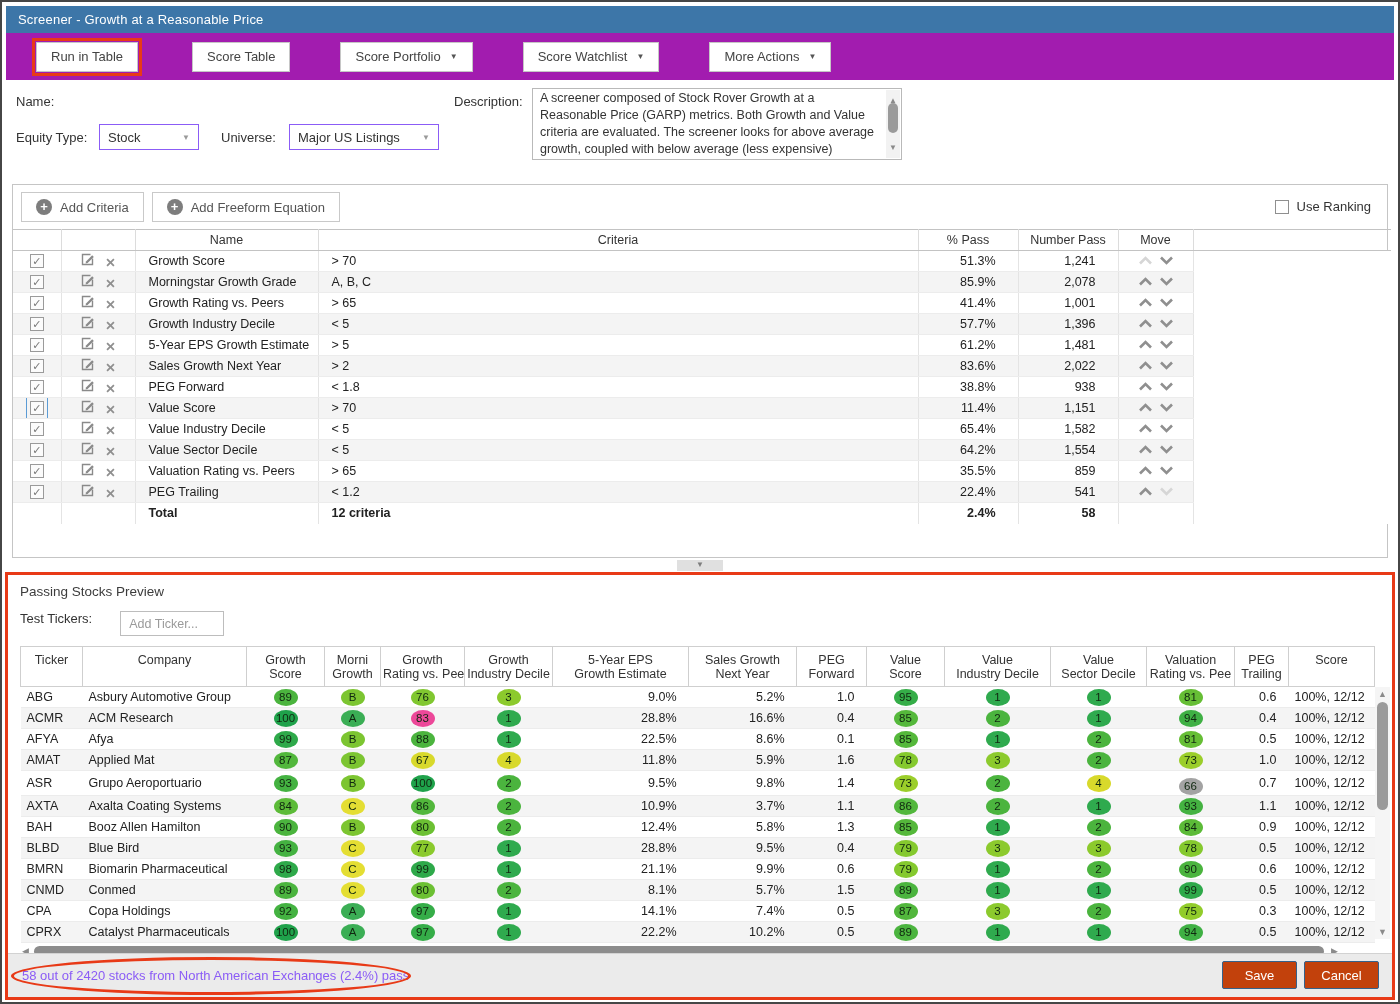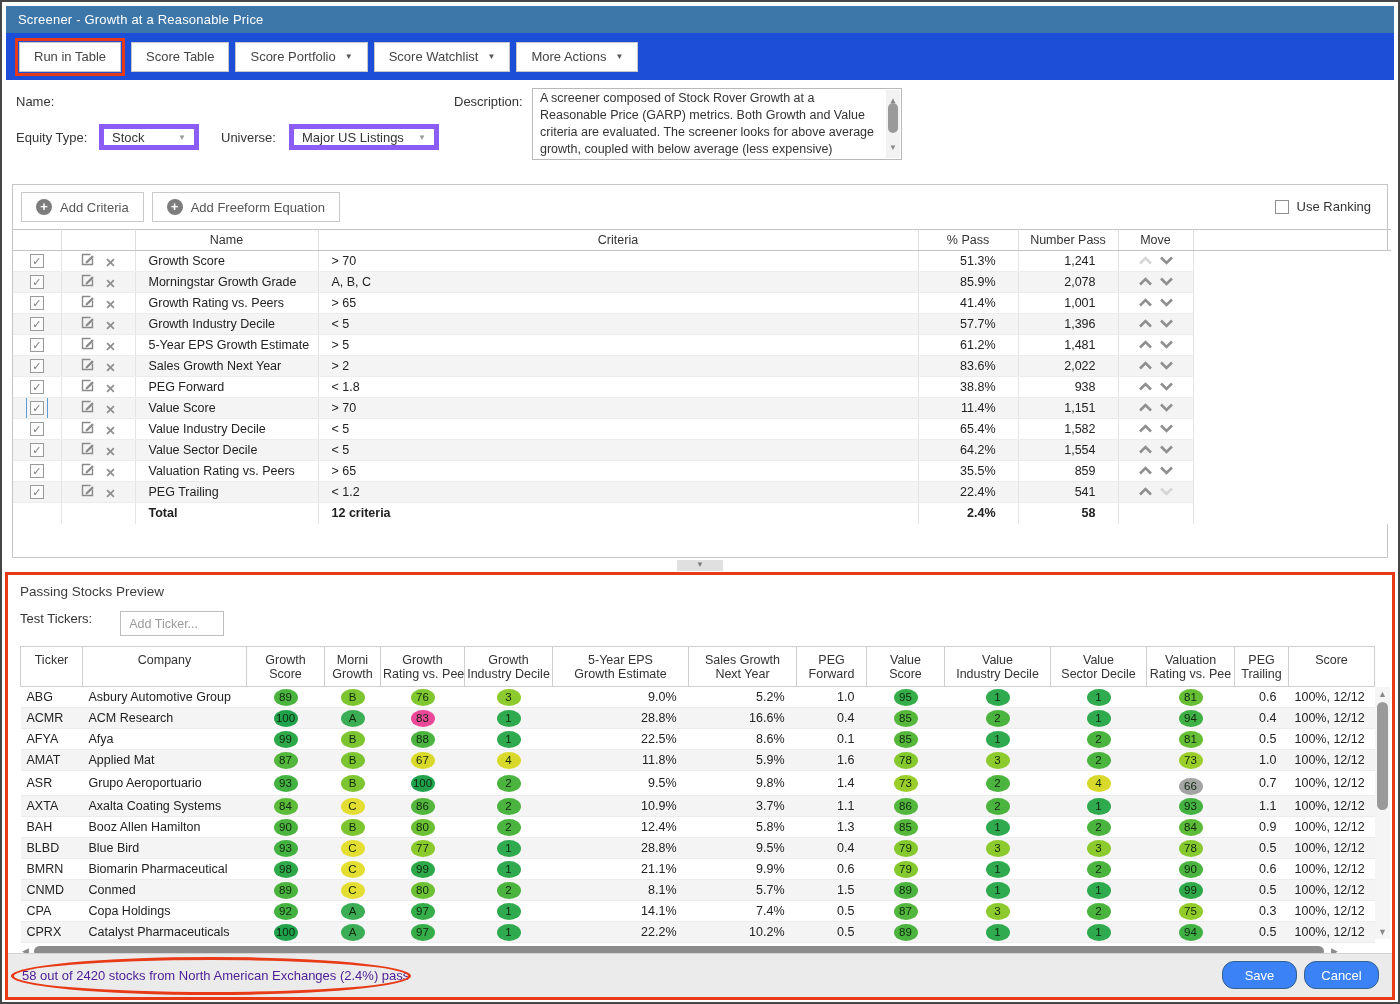--- a/index.html
+++ b/index.html
@@ -3,31 +3,31 @@
 <meta charset="utf-8">
 <style>
   * { box-sizing: border-box; margin: 0; padding: 0; }
   body { font-family: "Liberation Sans", sans-serif; background: #fff; }
   .window { position: relative; width: 1400px; height: 1004px; border: 2px solid #464646; background: #fff; overflow: hidden; }
 
   
   .titlebar { margin: 4px 4px 0 4px; height: 27px; background: #3d76a8; color: #fff; font-size: 13px; line-height: 27px; padding-left: 12px; letter-spacing: .2px; }
 
   
-  .toolbar { margin: 0 4px; background: #1d4ed8; padding: 8px 6px; height: 47px; display: flex; align-items: center; }
+  .toolbar { margin: 0 4px; background: #a21caf; padding: 8px 23px; height: 47px; display: flex; align-items: center; gap: 44px; }
   .tbtn-wrap { margin-left: 6px; }
   .tbtn-wrap.hl { border: 3px solid #e83a17; padding: 1px; margin-left: 3px; }
   .tbtn { background: #fff; border: 1px solid #c6c6c6; height: 30px; padding: 0 14px; font-size: 13px; color: #444; font-family: "Liberation Sans", sans-serif; display: inline-flex; align-items: center; cursor: default; }
   .caret { font-size: 8px; color: #555; margin-left: 9px; }
 
   
   .form-area { position: relative; height: 100px; margin: 0 4px; background: #fff; font-size: 13px; color: #333; }
   .lbl { position: absolute; }
   .tinput { position: absolute; border: 1px solid #b9b9b9; background: #fff; font-size: 13px; color: #333; padding: 0 8px; font-family: "Liberation Sans", sans-serif; }
-  .selectbox { position: absolute; border: 5px solid #8b5cf6; background: #fff; font-size: 13px; color: #333; padding: 0 8px; display: flex; align-items: center; justify-content: space-between; }
+  .selectbox { position: absolute; border: 1px solid #8b5cf6; background: #fff; font-size: 13px; color: #333; padding: 0 8px; display: flex; align-items: center; justify-content: space-between; }
   .selectbox .caret { color: #9a9a9a; }
   .descbox { position: absolute; left: 526px; top: 8px; width: 370px; height: 72px; border: 1px solid #b9b9b9; font-size: 12.5px; color: #333; line-height: 17px; padding: 1px 20px 0 7px; overflow: hidden; }
   .mini-scroll { position: absolute; right: 1px; top: 1px; bottom: 1px; width: 14px; background: #f2f2f2; }
   .mini-scroll .arr { position: absolute; left: 0; width: 14px; text-align: center; font-size: 8px; color: #8a8a8a; }
   .mini-scroll .thumb { position: absolute; left: 2px; top: 13px; width: 10px; height: 30px; background: #9a9a9a; border-radius: 5px; }
 
   
   .criteria-panel { margin: 4px 10px 0; border: 1px solid #c5c5c5; height: 374px; position: relative; background: #fff; }
   .panel-toolbar { padding: 7px 8px; display: flex; }
   .addbtn { background: #fff; border: 1px solid #c9c9c9; height: 30px; padding: 0 14px; font-size: 13px; color: #555; display: inline-flex; align-items: center; margin-right: 8px; font-family: "Liberation Sans", sans-serif; }
@@ -76,23 +76,23 @@
   
   .vscroll { position: absolute; right: -16px; top: 41px; width: 15px; height: 252px; background: #f5f5f5; }
   .vscroll .arr { position: absolute; left: 0; width: 15px; text-align: center; font-size: 9px; color: #8a8a8a; }
   .vscroll .thumb { position: absolute; left: 2px; top: 15px; width: 11px; height: 108px; background: #9a9a9a; border-radius: 6px; }
   .hscroll { position: relative; margin: 2px 0 0 2px; width: 1374px; height: 13px; }
   .hscroll .arr { position: absolute; top: 1px; font-size: 9px; color: #8a8a8a; }
   .hscroll .thumb { position: absolute; left: 12px; top: 1px; width: 1290px; height: 11px; background: #8c8c8c; border-radius: 6px; }
 
   
   .statusbar { position: absolute; left: 0; right: 0; bottom: 0; height: 44px; background: #ebebeb; border-top: 1px solid #d2d2d2; }
-  .status-text { position: absolute; left: 14px; top: 14px; font-size: 13px; color: #4c1d95; }
+  .status-text { position: absolute; left: 14px; top: 14px; font-size: 13px; color: #8b5cf6; }
   .status-ellipse { position: absolute; left: 3px; top: 3px; width: 400px; height: 38px; border: 3px solid #e83a17; border-radius: 50%; pointer-events: none; }
-  .bluebtn { position: absolute; bottom: 8px; height: 28px; width: 75px; background: #3b82f6; color: #fff; border: 1px solid #35618b; font-size: 13px; font-family: "Liberation Sans", sans-serif; border-radius: 12px; }
+  .bluebtn { position: absolute; bottom: 8px; height: 28px; width: 75px; background: #c2410c; color: #fff; border: 1px solid #35618b; font-size: 13px; font-family: "Liberation Sans", sans-serif; border-radius: 2px; }
   .btn-save { right: 95px; }
   .btn-cancel { right: 13px; }
 </style>
 </head>
 <body>
 
 <div class="window">
 
   <div class="titlebar">
     <span>Screener - Growth at a Reasonable Price</span>

